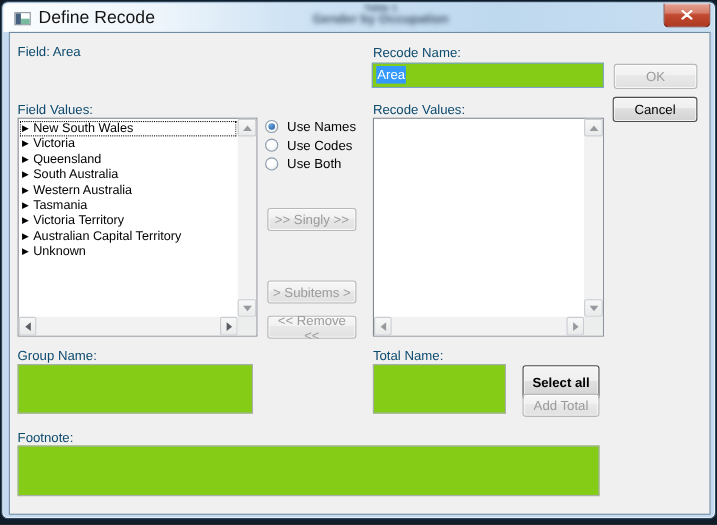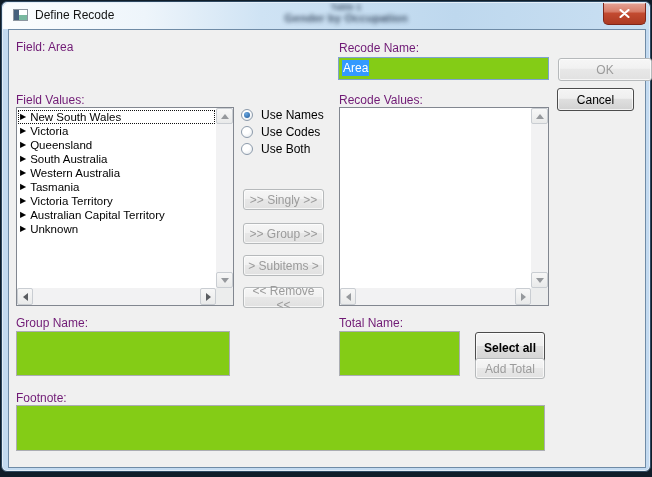--- a/index.html
+++ b/index.html
@@ -14,29 +14,29 @@
             background:linear-gradient(to right,#fbfdfe 0%,#eef5fb 22%,#cfe3f4 40%,#bed8ee 70%,#c9dff2 100%);
             overflow:hidden;}
   .blur-wrap{position:absolute;left:218px;top:-1px;width:250px;text-align:center;color:#2c3e55;
              filter:blur(2.3px);opacity:.85;pointer-events:none;}
   .blur-line1{font-size:9px;line-height:10px;font-weight:bold;}
   .blur-line2{font-size:11.5px;line-height:13px;font-weight:bold;}
   .title-left{position:absolute;left:10px;top:5px;display:flex;align-items:center;gap:7px;}
   .title-icon{width:15px;height:12px;border:1px solid #8d96a0;background:#fff;position:relative;overflow:hidden;}
   .title-icon .ic-l{position:absolute;left:0;top:0;width:5px;height:12px;background:#44607d;}
   .title-icon .ic-b{position:absolute;left:5px;bottom:0;width:10px;height:5px;background:#79b9a0;}
-  .title-text{font-size:12px;color:#141414;}
+  .title-text{font-size:16px;color:#141414;}
   .close-btn{position:absolute;right:3px;top:0;width:43px;height:22px;border:1px solid #7e2619;border-top:none;
              border-radius:0 0 5px 5px;background:linear-gradient(#e5a396 0%,#d87e6a 40%,#c24a30 50%,#ad3a22 100%);
              display:flex;align-items:center;justify-content:center;box-shadow:inset 0 1px 0 rgba(255,255,255,.4);}
 
   
   .client{position:absolute;left:6px;top:27px;width:638px;height:439px;background:#f0f0f0;
           border:1px solid #6f8ba6;}
-  .lbl{position:absolute;font-size:12px;color:#701a75;white-space:nowrap;}
+  .lbl{position:absolute;font-size:12px;color:#0c4a6e;white-space:nowrap;}
 
   
   .textbox{position:absolute;background:#84cc16;border:1px solid #abadb3;}
   .textbox.focus{border-color:#7da2ce;}
   .tb-text{font-size:12px;line-height:20px;padding-left:3px;color:#000;}
   .tb-text .sel{background:#3399ff;color:#fff;padding:1px 1px;}
 
   
   .btn{position:absolute;font-size:12px;color:#000;text-align:center;border:1px solid #8e8e8e;border-radius:3px;
        background:linear-gradient(#f4f4f4 0%,#efefef 45%,#e0e0e0 46%,#d2d2d2 100%);
@@ -100,21 +100,21 @@
 
     <div class="client">
 
       <div class="lbl" style="left:7px;top:10px;">Field: Area</div>
 
       <div class="lbl" style="left:330px;top:11px;">Recode Name:</div>
       <div class="textbox focus" style="left:329px;top:27px;width:211px;height:23px;">
         <div class="tb-text"><span class="sel">Area</span></div>
       </div>
 
-      <div class="btn disabled" style="left:549px;top:28px;width:94px;height:23px;">OK</div>
+      <div class="btn disabled" style="left:549px;top:28px;width:76px;height:23px;">OK</div>
       <div class="btn strong" style="left:548px;top:58px;width:77px;height:23px;">Cancel</div>
 
       <div class="lbl" style="left:7px;top:63px;">Field Values:</div>
       <div class="listbox" style="left:7px;top:77px;width:218px;height:199px;">
         <div class="lv-items">
             <div class="lv-item focused">
               <span class="tri">▶</span>
               <span>New South Wales</span>
             </div>
             <div class="lv-item">
@@ -184,21 +184,20 @@
           </div>
           <div class="radio-row" style="left: 232px; top: 112px;">
             <span class="radio">
               <span class="dot"></span>
             </span>
             <span class="radio-label">Use Both</span>
           </div>
         </div>
 
       <div class="btn disabled" style="left:234px;top:159px;width:81px;height:21px;">&gt;&gt; Singly &gt;&gt;</div>
-      <div class="btn disabled" style="left:234px;top:193px;width:81px;height:21px;">&gt;&gt; Group &gt;&gt;</div>
       <div class="btn disabled" style="left:234px;top:225px;width:81px;height:21px;">&gt; Subitems &gt;</div>
       <div class="btn disabled" style="left:234px;top:257px;width:81px;height:21px;">&lt;&lt; Remove &lt;&lt;</div>
 
       <div class="lbl" style="left:330px;top:63px;">Recode Values:</div>
       <div class="listbox recode-list" style="left:330px;top:77px;width:210px;height:199px;">
         <div class="lv-items"></div>
         <div class="vscroll">
           <div class="sbtn v" style="top:0;">
               <span class="ar up"></span>
             </div>

